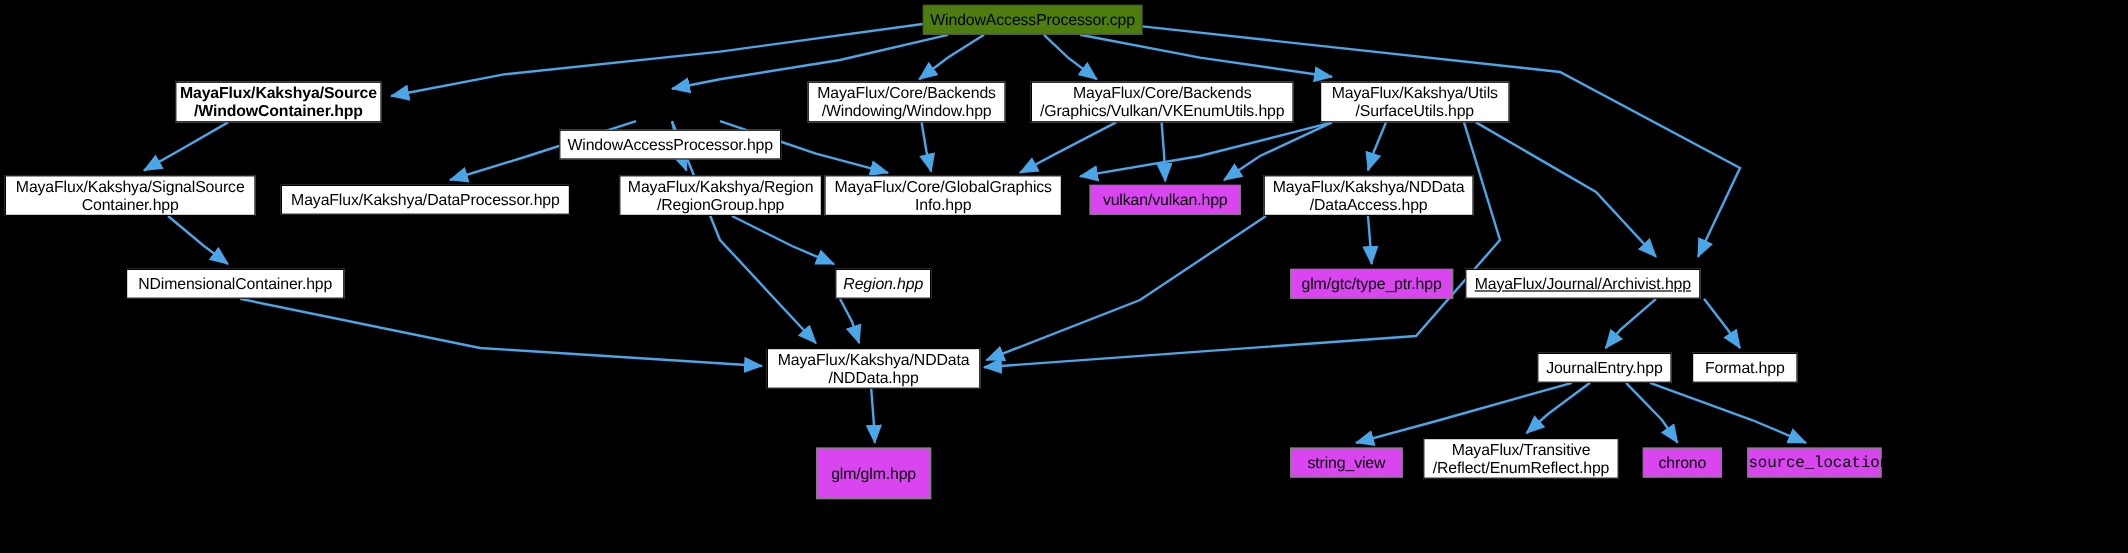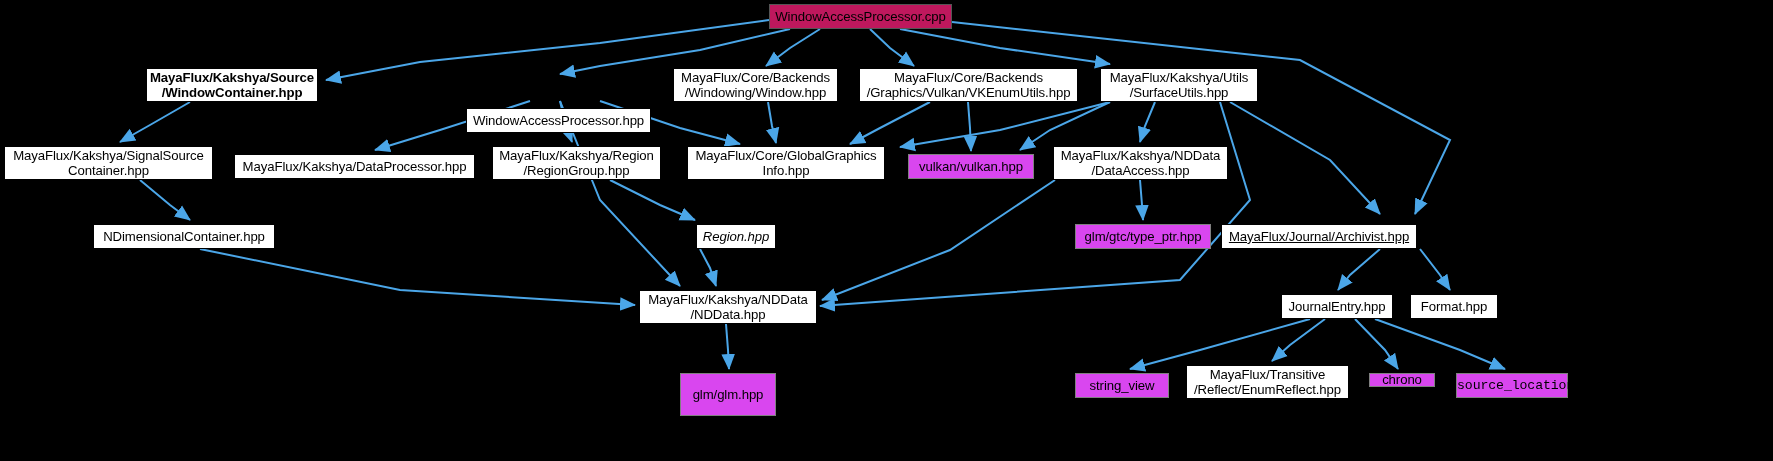--- a/index.html
+++ b/index.html
@@ -19,21 +19,21 @@
     color:#000;
     font-size:13.2px;
     line-height:15.5px;
     text-align:center;
     display:flex;
     align-items:center;
     justify-content:center;
     white-space:pre;
     letter-spacing:-0.1px;
   }
-  .node.root{background:#be185d;border-color:#555;}
+  .node.root{background:#4d7c0f;border-color:#555;}
   .node.sys{background:#d946ef;border-color:#808080;}
   .nlabel{display:block;width:100%;}
 </style>
 </head>
 <body>
 
 <div id="graph">
   <svg class="edges" id="edges-svg" viewBox="0 0 1773 461">
     <defs>
       <marker id="arrow" markerWidth="9" markerHeight="9" refX="7.5" refY="4" orient="auto" markerUnits="strokeWidth">
@@ -82,35 +82,35 @@
       <div class="node" style="left: 466px; top: 76px; width: 185px; height: 25px; margin-top: 32px;"><span class="nlabel">WindowAccessProcessor.hpp</span></div>
       <div class="node" style="left: 673px; top: 68px; width: 165px; height: 34px;"><span class="nlabel">MayaFlux/Core/Backends
 /Windowing/Window.hpp</span></div>
       <div class="node" style="left: 859px; top: 68px; width: 219px; height: 34px;"><span class="nlabel">MayaFlux/Core/Backends
 /Graphics/Vulkan/VKEnumUtils.hpp</span></div>
       <div class="node" style="left: 1100px; top: 68px; width: 158px; height: 34px;"><span class="nlabel">MayaFlux/Kakshya/Utils
 /SurfaceUtils.hpp</span></div>
       <div class="node" style="left: 4px; top: 146px; width: 209px; height: 34px;"><span class="nlabel">MayaFlux/Kakshya/SignalSource
 Container.hpp</span></div>
       <div class="node" style="left: 234px; top: 154px; width: 241px; height: 25px;"><span class="nlabel">MayaFlux/Kakshya/DataProcessor.hpp</span></div>
-      <div class="node" style="left: 492px; top: 146px; width: 169px; height: 34px;"><span class="nlabel">MayaFlux/Kakshya/Region
+      <div class="node" style="left: 516px; top: 146px; width: 169px; height: 34px;"><span class="nlabel">MayaFlux/Kakshya/Region
 /RegionGroup.hpp</span></div>
       <div class="node" style="left: 687px; top: 146px; width: 198px; height: 34px;"><span class="nlabel">MayaFlux/Core/GlobalGraphics
 Info.hpp</span></div>
       <div class="node sys" style="left: 908px; top: 154px; width: 126px; height: 25px;"><span class="nlabel">vulkan/vulkan.hpp</span></div>
       <div class="node" style="left: 1053px; top: 146px; width: 175px; height: 34px;"><span class="nlabel">MayaFlux/Kakshya/NDData
 /DataAccess.hpp</span></div>
-      <div class="node" style="left: 93px; top: 224px; width: 182px; height: 25px; text-align: center;"><span class="nlabel">NDimensionalContainer.hpp</span></div>
+      <div class="node" style="left: 105px; top: 224px; width: 182px; height: 25px; text-align: center;"><span class="nlabel">NDimensionalContainer.hpp</span></div>
       <div class="node" style="left: 696px; top: 224px; width: 80px; height: 25px; font-style: italic;"><span class="nlabel">Region.hpp</span></div>
       <div class="node sys" style="left: 1075px; top: 224px; width: 136px; height: 25px;"><span class="nlabel">glm/gtc/type_ptr.hpp</span></div>
       <div class="node" style="left: 1221px; top: 224px; width: 196px; height: 25px; text-decoration: underline;"><span class="nlabel">MayaFlux/Journal/Archivist.hpp</span></div>
       <div class="node" style="left: 639px; top: 290px; width: 178px; height: 34px;"><span class="nlabel">MayaFlux/Kakshya/NDData
 /NDData.hpp</span></div>
       <div class="node" style="left: 1281px; top: 294px; width: 112px; height: 25px;"><span class="nlabel">JournalEntry.hpp</span></div>
       <div class="node" style="left: 1410px; top: 294px; width: 88px; height: 25px;"><span class="nlabel">Format.hpp</span></div>
       <div class="node sys" style="left: 680px; top: 373px; width: 96px; height: 43px;"><span class="nlabel">glm/glm.hpp</span></div>
       <div class="node sys" style="left: 1075px; top: 373px; width: 94px; height: 25px;"><span class="nlabel">string_view</span></div>
       <div class="node" style="left: 1186px; top: 365px; width: 163px; height: 34px;"><span class="nlabel">MayaFlux/Transitive
 /Reflect/EnumReflect.hpp</span></div>
-      <div class="node sys" style="left: 1369px; top: 373px; width: 66px; height: 14px;"><span class="nlabel">chrono</span></div>
+      <div class="node sys" style="left: 1369px; top: 373px; width: 66px; height: 25px;"><span class="nlabel">chrono</span></div>
       <div class="node sys" style="left: 1456px; top: 373px; width: 112px; height: 25px; font-family: Liberation Mono, monospace;"><span class="nlabel">source_location</span></div>
     </div>
 </div>
 
 </body></html>

